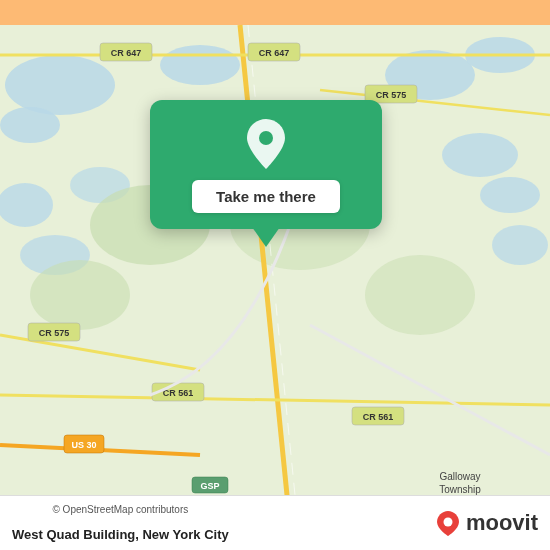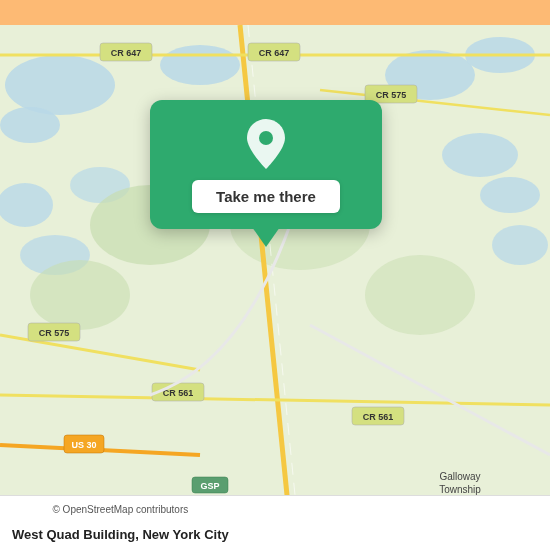--- a/index.html
+++ b/index.html
@@ -207,14 +207,22 @@
       </svg>
     </div>
     <button id="take-me-there-btn">Take me there</button>
   </div>
 
   <div id="bottom-bar">
     <div id="bottom-left">
       <span id="osm-credit">© OpenStreetMap contributors</span>
       <span id="location-label">West Quad Building, New York City</span>
     </div>
+    <div id="moovit-logo">
+
+      <svg width="28" height="28" viewBox="0 0 28 28">
+        <path d="M14 2 C8 2 3 7 3 13 C3 20 14 27 14 27 C14 27 25 20 25 13 C25 7 20 2 14 2 Z" fill="#e8403a"></path>
+        <circle cx="14" cy="13" r="4.5" fill="white"></circle>
+      </svg>
+      <span id="moovit-text">moovit</span>
+    </div>
   </div>
 </div>
 
 </body></html>

